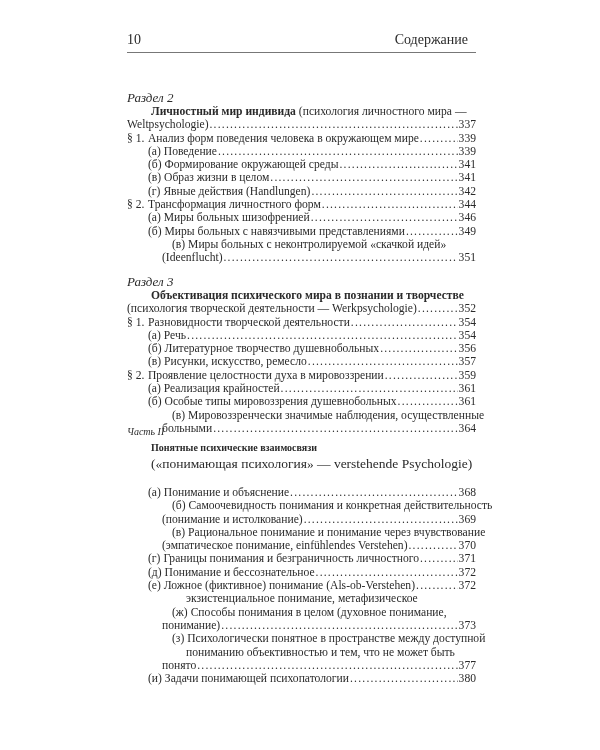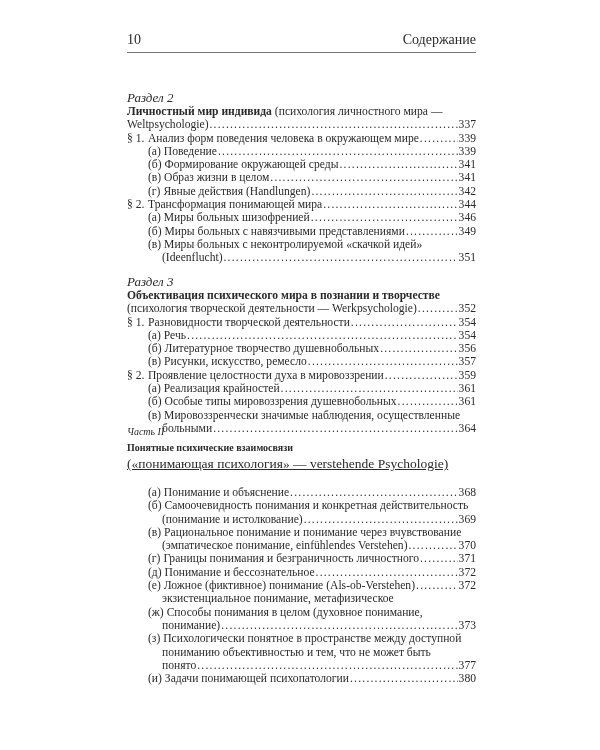--- a/index.html
+++ b/index.html
@@ -2,37 +2,37 @@
 <html><head>
 <meta charset="utf-8">
 <style>
   html, body { margin: 0; padding: 0; background: #ffffff; }
   body { width: 600px; height: 750px; position: relative; overflow: hidden;
          font-family: "Liberation Serif", "DejaVu Serif", serif; color: #2a2a2a; }
   .page { position: absolute; left: 127px; top: 0; width: 349px; }
   .header { position: absolute; top: 30px; left: 0; width: 349px; height: 22px;
             border-bottom: 1.5px solid #777; font-size: 14px; }
   .header .pnum { position: absolute; left: 0; top: 2px; }
-  .header .htitle { position: absolute; right: 0; top: 2px; }
+  .header .htitle { position: absolute; right: 8px; top: 2px; }
   .section { position: absolute; left: 0; width: 349px; font-size: 11.6px; line-height: 13.3px; }
   .sec-label { font-style: italic; font-size: 13px; line-height: 15px; margin-top: 24px; }
   .bold { font-weight: bold; }
   .row { display: flex; align-items: baseline; white-space: nowrap; }
   .row .txt { white-space: nowrap; }
   .row .dots { flex: 1; overflow: hidden; white-space: nowrap; margin: 0 1px; letter-spacing: 1.2px; color: #333; }
   .row .dots::before { content: "..................................................................................................................................................................."; }
   .row .pg { white-space: nowrap; }
-  .plain { white-space: nowrap; }
+  .plain { white-space: nowrap; margin-left: 24px; }
   .lvl1 { padding-left: 0; }
   .lvl1 .mark { display: inline-block; width: 21px; }
   .lvl2 { padding-left: 21px; }
   .lvl2c { padding-left: 35px; }
   .part-label { font-style: italic; font-size: 10px; line-height: 16px; }
   .part-title { font-weight: bold; font-size: 10px; line-height: 16px; }
-  .part-sub { font-size: 13.5px; line-height: 16px; text-decoration: underline; }
+  .part-sub { font-size: 13.5px; line-height: 16px; }
 </style>
 </head>
 <body>
 
 <div class="page">
 
   <div class="header">
     <span class="pnum">10</span>
     <span class="htitle">Содержание</span>
   </div>
@@ -66,21 +66,21 @@
         <span class="dots"></span>
         <span class="pg">341</span>
       </div>
     <div class="row lvl2">
         <span class="txt">(г) Явные действия (Handlungen)</span>
         <span class="dots"></span>
         <span class="pg">342</span>
       </div>
 
     <div class="row lvl1">
-        <span class="txt"><span class="mark">§ 2.</span><span>Трансформация понимающей мира</span></span>
+        <span class="txt"><span class="mark">§ 2.</span><span>Трансформация личностного форм</span></span>
         <span class="dots"></span>
         <span class="pg">344</span>
       </div>
     <div class="row lvl2">
         <span class="txt">(а) Миры больных шизофренией</span>
         <span class="dots"></span>
         <span class="pg">346</span>
       </div>
     <div class="row lvl2">
         <span class="txt">(б) Миры больных с навязчивыми представлениями</span>

